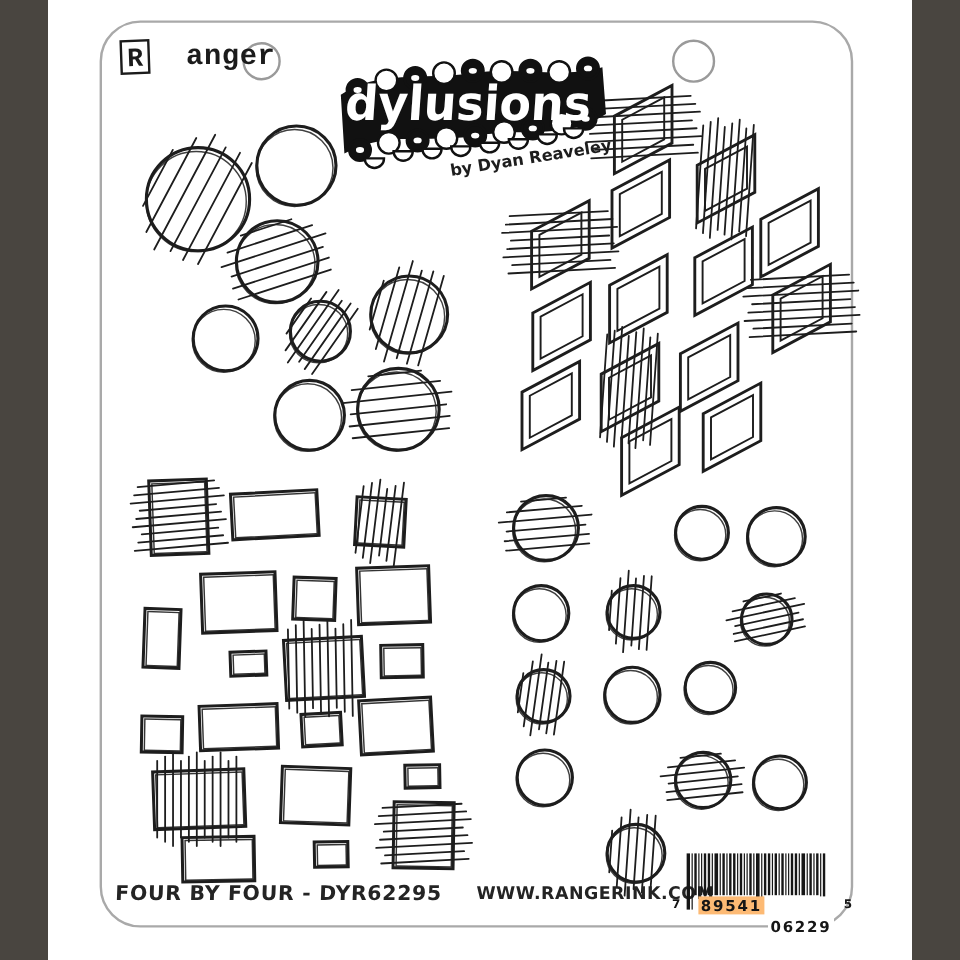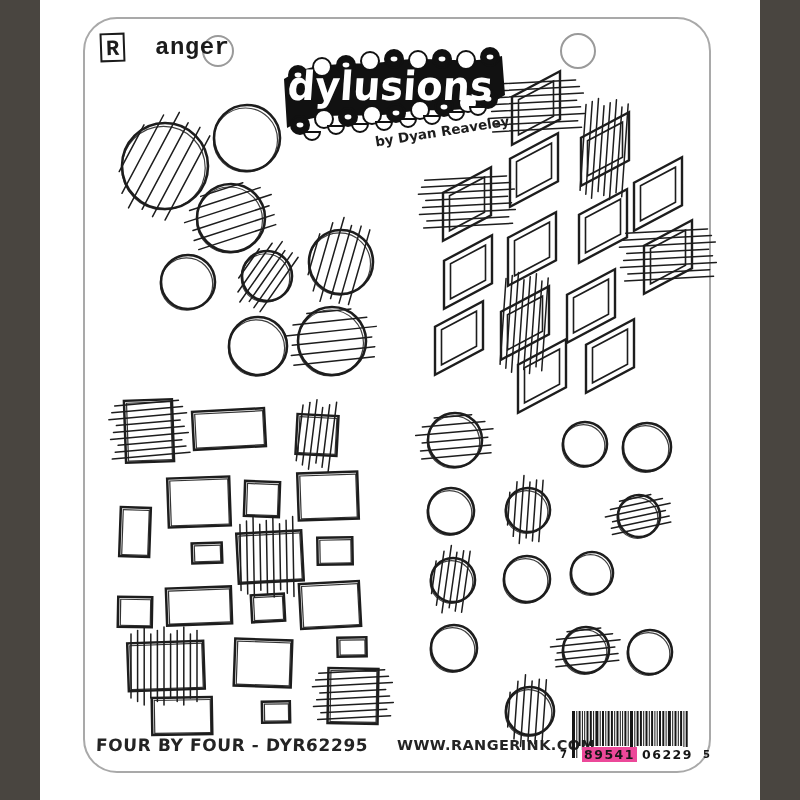--- a/index.html
+++ b/index.html
@@ -22,22 +22,22 @@
   .stamps-layer{position:absolute;left:0;top:0;pointer-events:none;}
   .footer-product{position:absolute;left:96px;top:735px;font-size:17px;font-weight:600;
         letter-spacing:0.6px;color:#242424;transform:skewX(-2deg);}
   .footer-website{position:absolute;left:397px;top:737px;font-size:14.5px;font-weight:600;
         letter-spacing:0.4px;color:#242424;}
   .barcode{position:absolute;left:560px;top:711px;width:150px;height:52px;}
   .barcode svg{position:absolute;left:12px;top:0;}
   .bc-digit{position:absolute;color:#161616;font-weight:bold;font-family:"DejaVu Sans",sans-serif;}
   .bc-left{left:0;top:38px;font-size:10px;}
   .bc-right{right:0;top:38px;font-size:10px;}
-  .bc-g1{left:22px;top:36px;font-size:12.5px;letter-spacing:1.5px;background:#ec4899;padding:0 2px;}
-  .bc-g2{left:80px;top:36px;font-size:12.5px;letter-spacing:1.5px;background:#fff;padding:0 2px;}
+  .bc-g1{left:22px;top:36px;font-size:12.5px;letter-spacing:1.5px;background:#fdba74;padding:0 2px;}
+  .bc-g2{left:80px;top:36px;font-size:12.5px;letter-spacing:1.5px;background:#fff;padding:18px 2px;}
   .dylogo text{font-family:"DejaVu Sans",sans-serif;}
 </style>
 </head>
 <body>
 
 <div class="scene">
 
   <div class="backdrop-bar left"></div>
   <div class="backdrop-bar right"></div>
 

